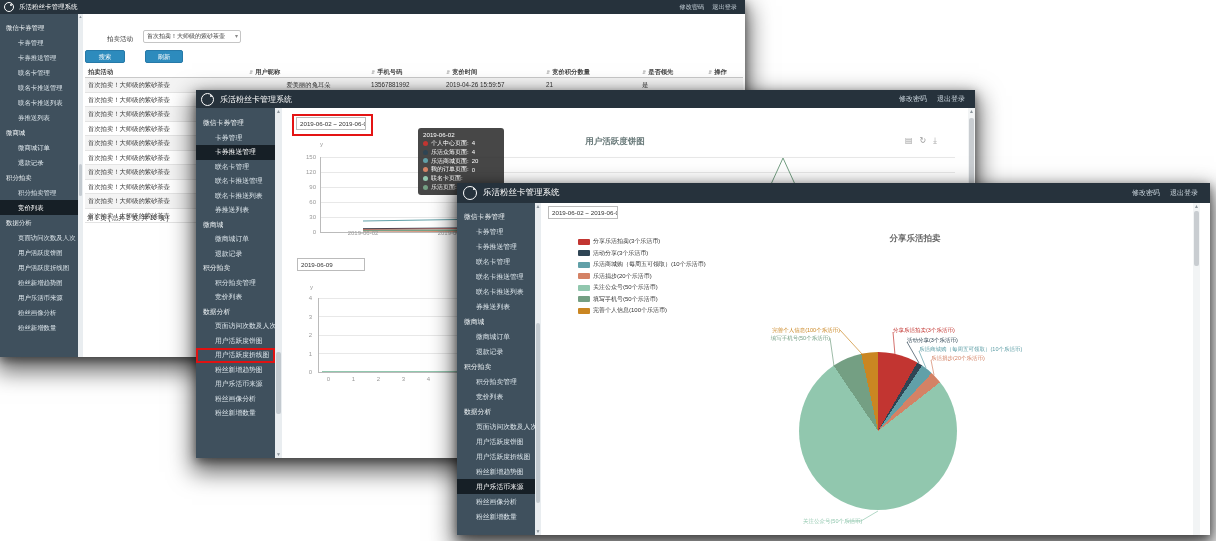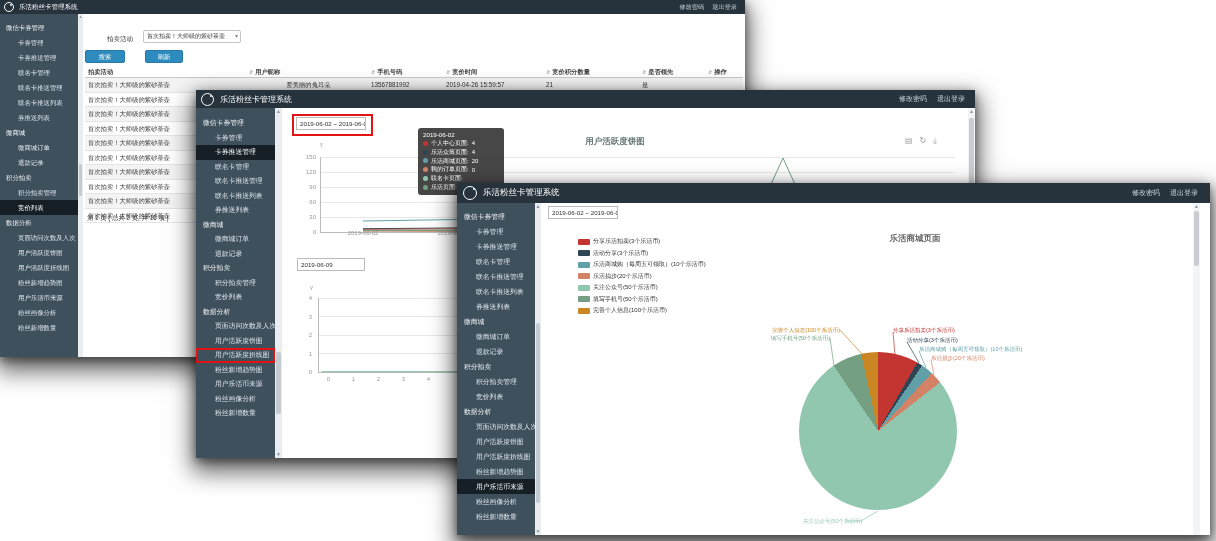--- a/index.html
+++ b/index.html
@@ -617,21 +617,21 @@
           <span class="mi-label">粉丝新增数量</span>
         </div>
         </div>
       <div class="side-scroll">
         <span class="sb-arrow" style="top:0;">▲</span>
         <span class="sb-thumb"></span>
         <span class="sb-arrow" style="bottom:0;">▼</span>
       </div>
       <div class="content">
         <span class="date-input di-3">2019-06-02 ~ 2019-06-08</span>
-        <div class="chart-title pie-title">乐活商城页面</div>
+        <div class="chart-title pie-title">分享乐活拍卖</div>
 
         <div class="legend">
             <div class="lg-row">
             <span class="lg-swatch" style="background: rgb(194, 53, 49);"></span>
             <span class="lg-label">分享乐活拍卖(3个乐活币)</span>
           </div>
             <div class="lg-row">
             <span class="lg-swatch" style="background: rgb(47, 69, 84);"></span>
             <span class="lg-label">活动分享(3个乐活币)</span>
           </div>

